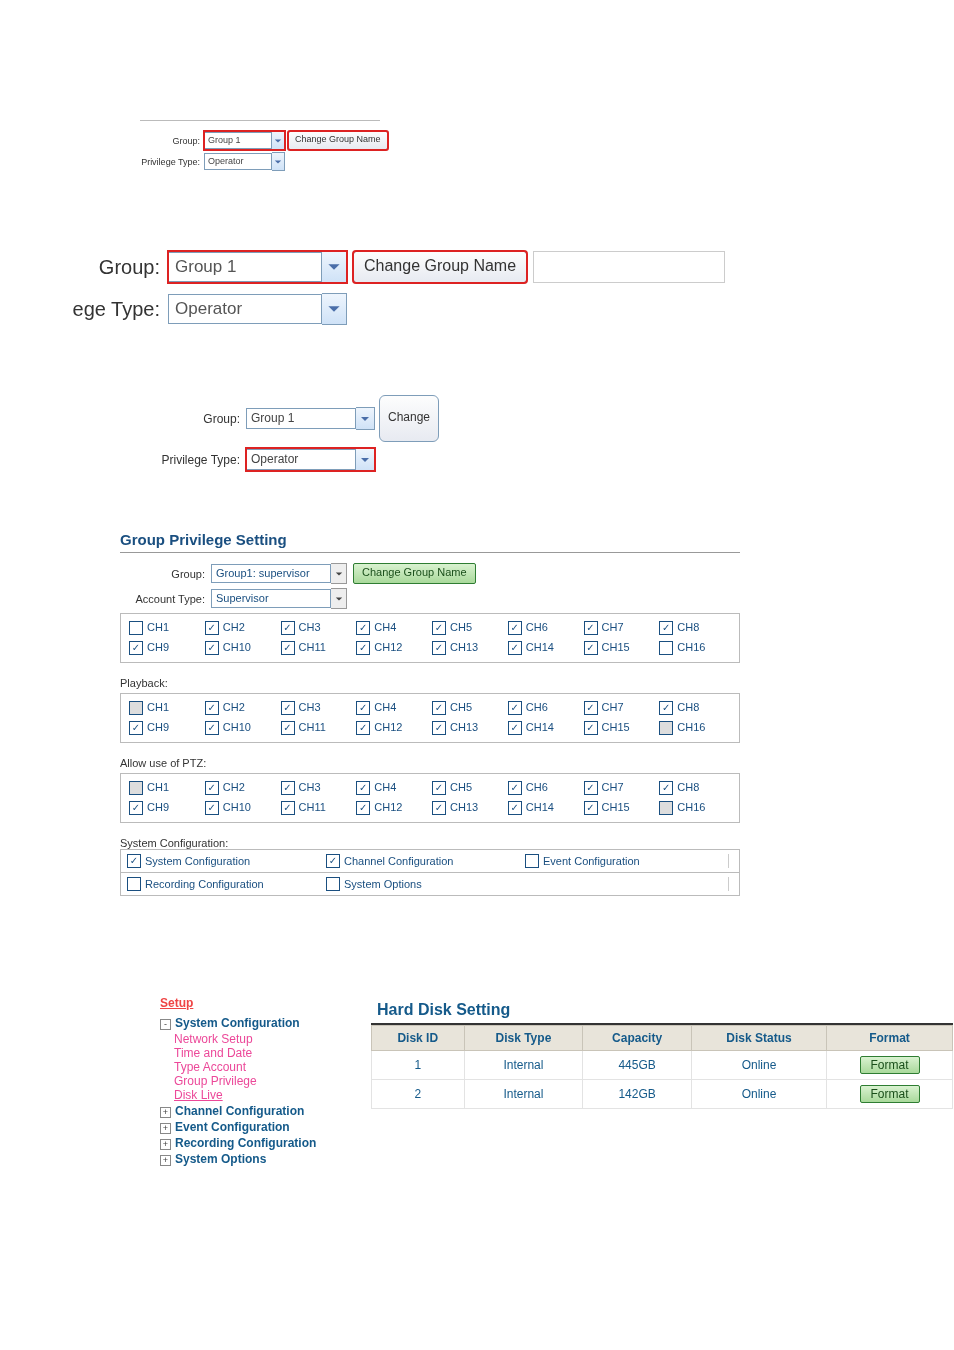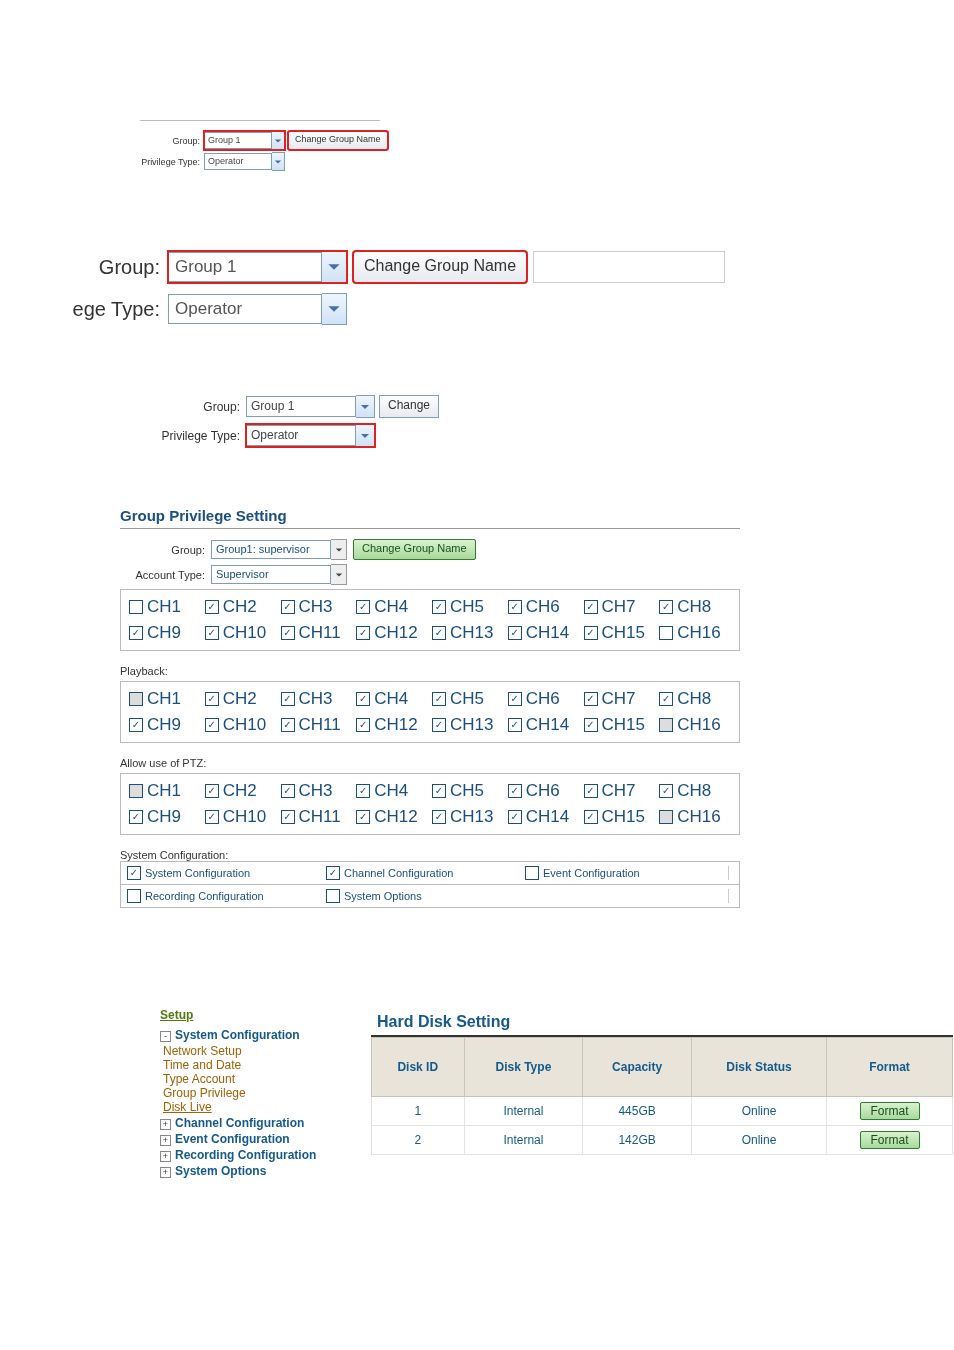--- a/index.html
+++ b/index.html
@@ -24,55 +24,55 @@
   #fig2 .combo .arrow{width:24px;height:30px}
   #fig2 .combo .arrow svg{width:14px;height:14px}
   #fig2 .bigbtn{border:1px solid #7e9db9;background:linear-gradient(#fdfdfd,#e7eaf1);font-size:16px;height:30px;line-height:28px;padding:0 10px;border-radius:3px;margin-left:6px}
   
   #fig3{margin-top:70px;margin-left:155px}
   #fig3 .row{display:flex;align-items:center;margin:6px 0;font-size:12px}
   #fig3 .lbl{width:85px;text-align:right;padding-right:6px}
   #fig3 .combo .field{font-size:12px;height:19px;line-height:19px;width:100px;padding:0 4px}
   #fig3 .combo .arrow{width:18px;height:21px}
   #fig3 .combo .arrow svg{width:10px;height:10px}
-  #fig3 .mbtn{border:1px solid #7e9db9;background:linear-gradient(#fdfdfd,#e7eaf1);font-size:12px;height:21px;line-height:19px;padding:0 8px;border-radius:0;margin-left:4px}
+  #fig3 .mbtn{border:1px solid #7e9db9;background:linear-gradient(#fdfdfd,#e7eaf1);font-size:12px;height:21px;line-height:19px;padding:12px 8px;border-radius:6px;margin-left:4px}
   
   #fig4{margin-top:60px;margin-left:120px;width:620px;color:#1a4f80;font-size:11px}
   #fig4 .title{font-weight:bold;font-size:15px;border-bottom:1px solid #999;padding-bottom:4px;margin-bottom:10px}
   #fig4 .hdrrow{display:flex;align-items:center;font-size:11px;margin:4px 0}
   #fig4 .hdrrow .lbl{width:85px;text-align:right;padding-right:6px;color:#333}
   #fig4 .combo .field{font-size:11px;height:17px;line-height:17px;width:110px;padding:0 4px;color:#1a4f80}
   #fig4 .combo .arrow{width:15px;height:19px;background:#eee;border:1px solid #999;border-left:none}
   #fig4 .combo .arrow svg{width:8px;height:8px;fill:#444}
   #fig4 .gbtn{border:1px solid #2e7d32;background:linear-gradient(#d9f2d0,#a9d99b);color:#1a4f1a;font-size:11px;height:19px;line-height:17px;padding:0 8px;border-radius:2px;margin-left:6px}
   #fig4 .blocklbl{color:#333;margin-top:14px;margin-bottom:4px}
   #fig4 .grid{border:1px solid #bbb;padding:4px 6px}
   #fig4 .grow{display:flex}
-  #fig4 .gc{flex:1;display:flex;align-items:center;padding:3px 2px;font-size:17px;color:#1a4f80}
+  #fig4 .gc{flex:1;display:flex;align-items:flex-start;padding:3px 2px;font-size:11px;color:#1a4f80}
   #fig4 .cb{width:12px;height:12px;border:1px solid #1a4f80;margin-right:4px;display:inline-flex;align-items:center;justify-content:center;background:#fff}
   #fig4 .cb.ck::after{content:"✓";font-size:10px;line-height:10px;color:#1a4f80}
   #fig4 .cb.gray{background:#ddd}
   #fig4 .syscfg{margin-top:14px;color:#333}
   #fig4 .sysrow{display:flex;border:1px solid #bbb;border-bottom:none;padding:4px 6px}
   #fig4 .sysrow.last{border-bottom:1px solid #bbb}
   #fig4 .syscell{flex:1;display:flex;align-items:center;font-size:11px;color:#1a4f80}
   #fig4 .vr{width:1px;background:#ccc;margin:0 4px}
   
   #fig5{margin-top:100px;margin-left:160px;display:flex;gap:30px;color:#155a8a;font-size:12px}
   #fig5 .tree{width:180px}
-  #fig5 .tree .root{font-weight:bold;text-decoration:underline;color:#4d7c0f;margin-bottom:6px}
+  #fig5 .tree .root{font-weight:bold;text-decoration:underline;color:#ef4444;margin-bottom:6px}
   #fig5 .node{display:flex;align-items:flex-start;margin:2px 0}
   #fig5 .pm{width:9px;height:9px;border:1px solid #888;font-size:9px;line-height:8px;text-align:center;margin-right:4px;margin-top:3px;color:#444;background:#fff}
   #fig5 .nodelbl{font-weight:bold}
-  #fig5 .leaf{margin-left:3px;color:#a16207;font-weight:normal}
+  #fig5 .leaf{margin-left:14px;color:#ec4899;font-weight:normal}
   #fig5 .leaf.cur{text-decoration:underline}
   #fig5 .disk{flex:1;border:1px solid #fff}
   #fig5 .disk .title{font-weight:bold;font-size:16px;color:#155a8a;border-bottom:2px solid #333;padding:4px 6px}
   #fig5 table{border-collapse:collapse;width:100%;font-size:12px}
-  #fig5 th{background:#e8e4da;color:#155a8a;font-weight:bold;padding:22px 6px;border:1px solid #c9c4b8;}
+  #fig5 th{background:#e8e4da;color:#155a8a;font-weight:bold;padding:5px 6px;border:1px solid #c9c4b8;}
   #fig5 td{padding:5px 6px;border:1px solid #e3e3e3;text-align:center;color:#155a8a}
   #fig5 .fmt{display:inline-block;border:1px solid #2e7d32;background:linear-gradient(#d9f2d0,#a9d99b);color:#1a4f1a;padding:1px 10px;border-radius:2px}
 </style>
 </head>
 <body>
 
 <div class="page">
 
 <div id="fig1" class="sec">
   <div class="bar"></div>

